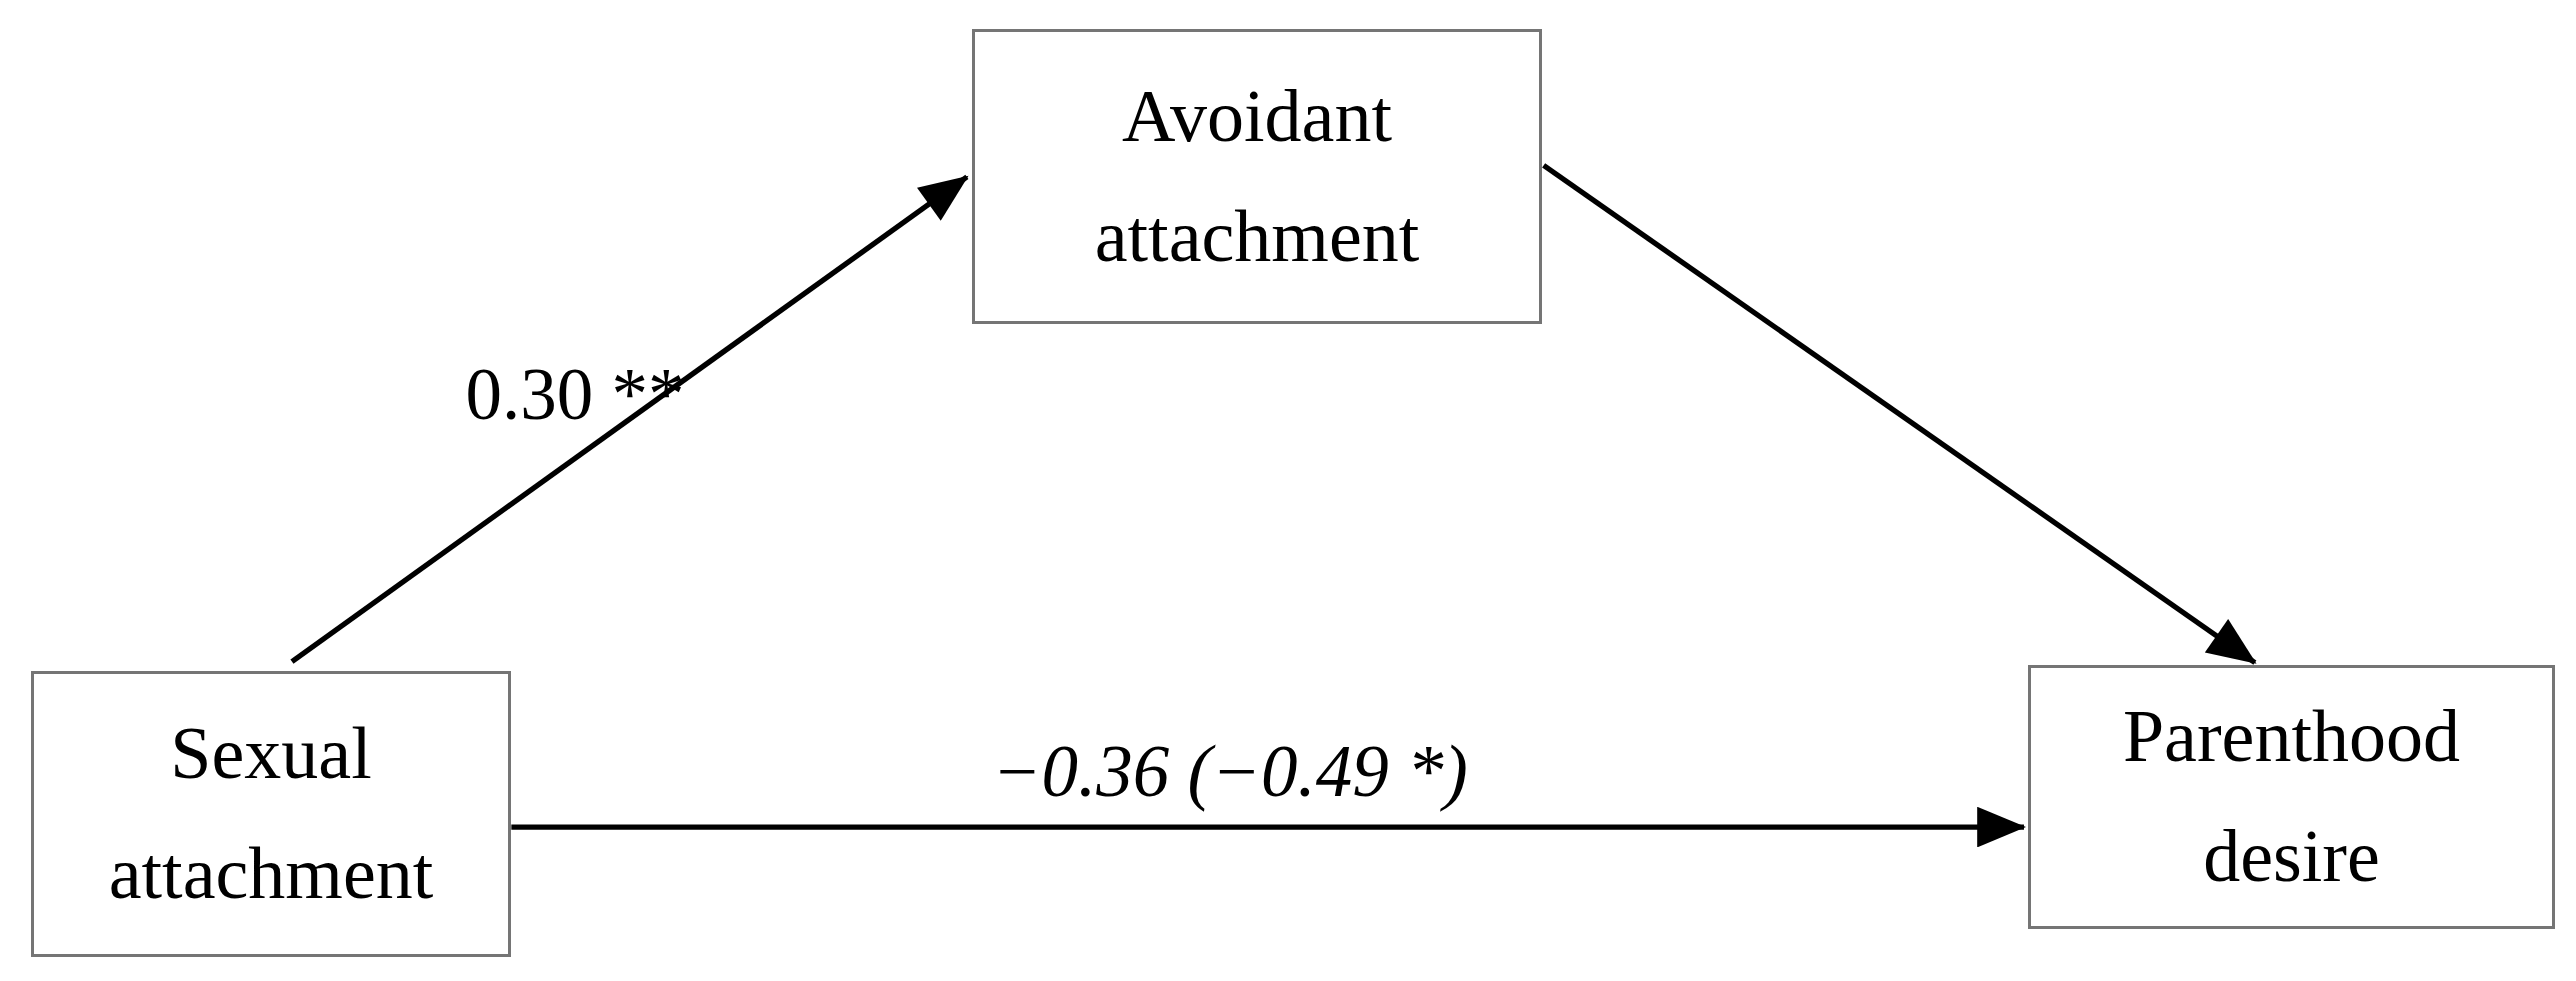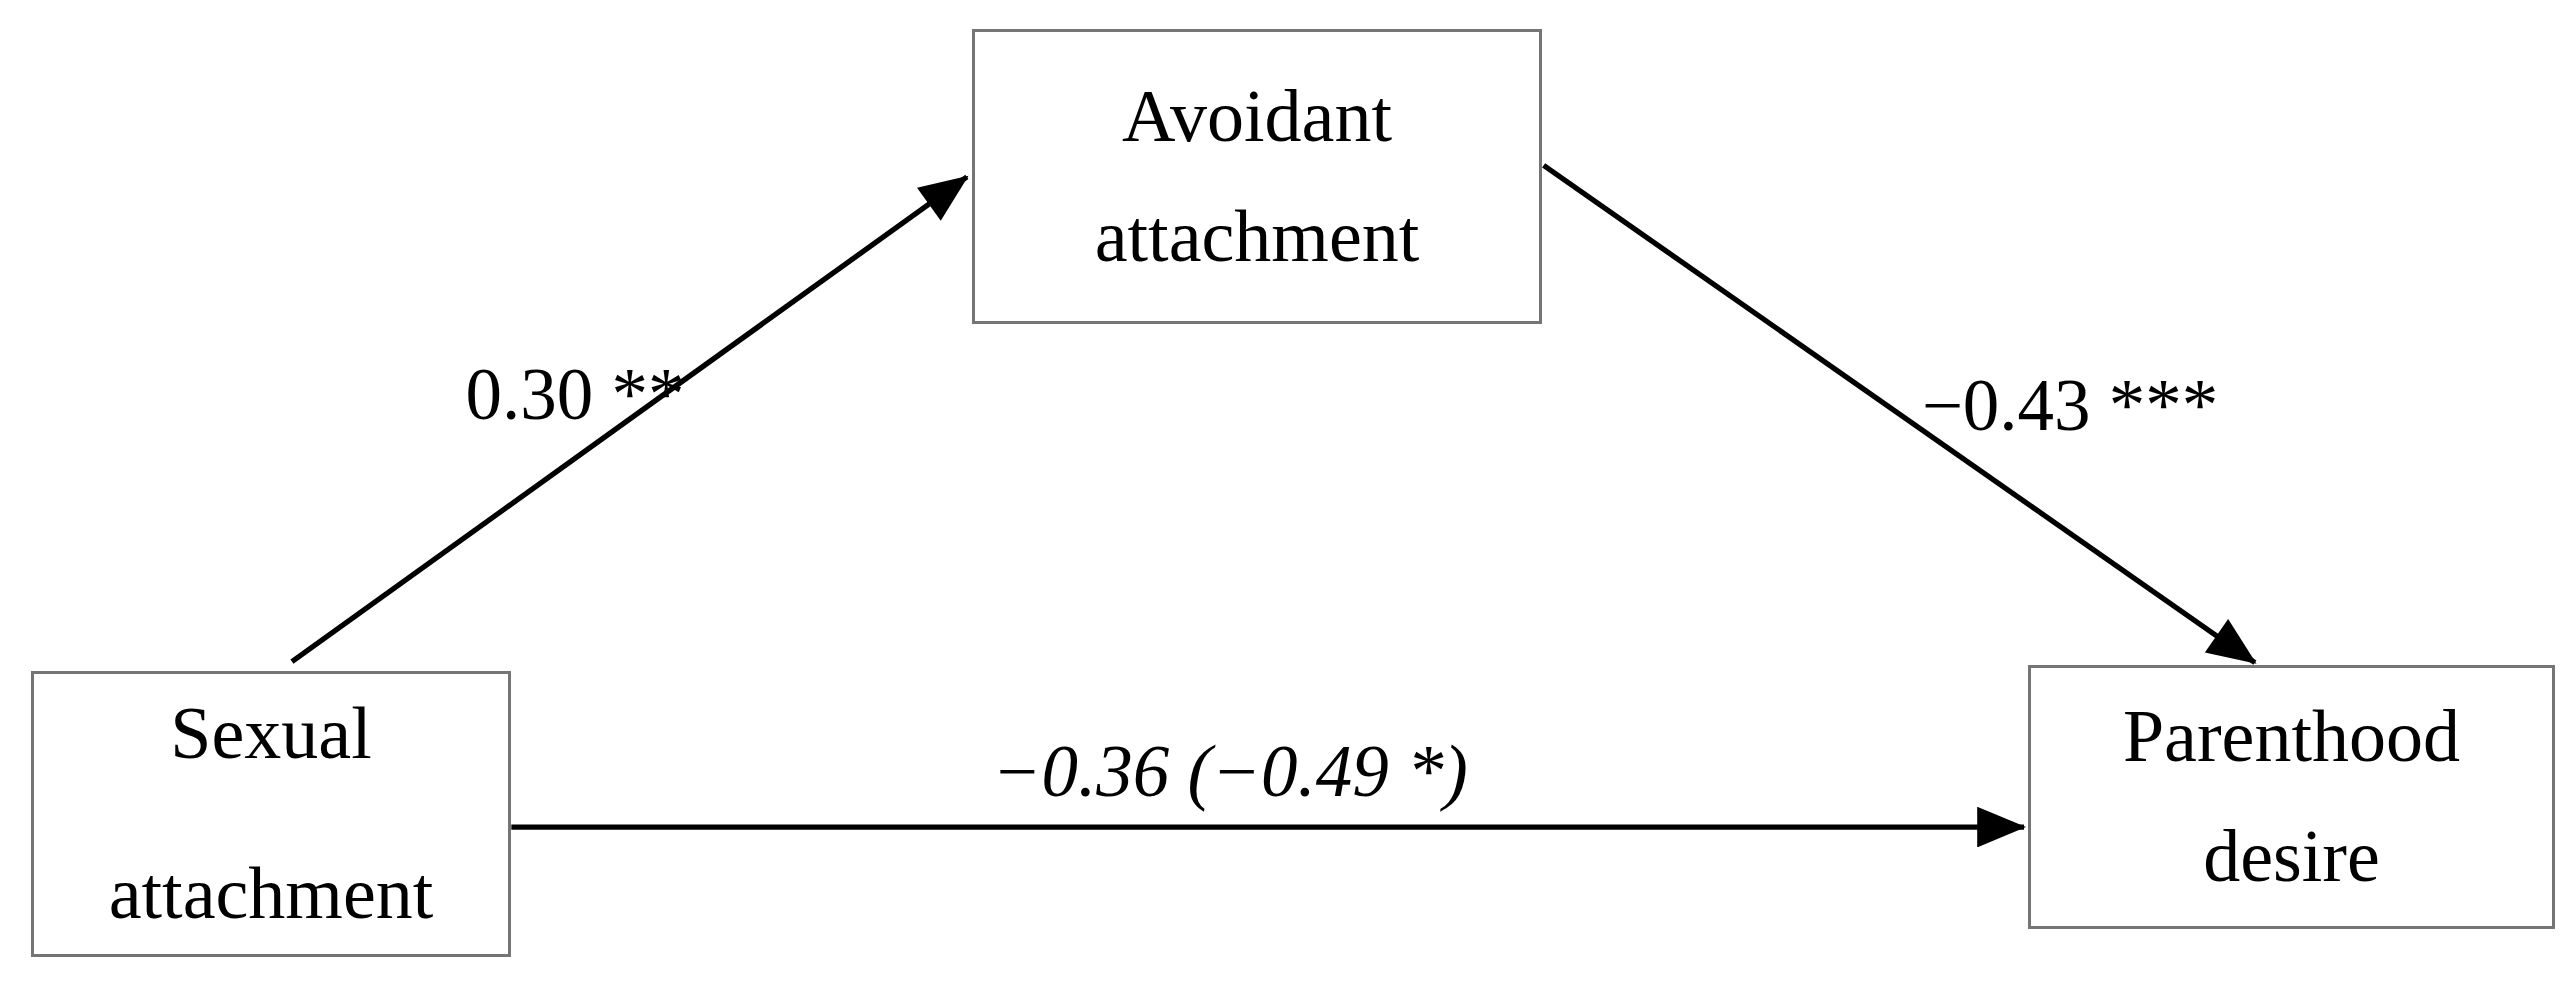--- a/index.html
+++ b/index.html
@@ -67,30 +67,29 @@
     <line class="edge-line" x1="330" y1="748" x2="1093" y2="200" marker-end="url(#arrowhead)" style="stroke: rgb(0, 0, 0);"></line>
     <line class="edge-line" x1="1745" y1="187" x2="2549" y2="749" marker-end="url(#arrowhead)" style="stroke: rgb(0, 0, 0);"></line>
     <line class="edge-line" x1="578" y1="935" x2="2288" y2="935" marker-end="url(#arrowhead)" style="stroke: rgb(0, 0, 0);"></line>
   </svg>
 
   <div class="node" style="left: 972px; top: 29px; width: 570px; height: 295px; border-color: rgb(117, 117, 117);">
     <span class="node-line">Avoidant</span>
     <span class="node-line">attachment</span>
   </div>
 
-  <div class="node" style="left: 31px; top: 671px; width: 480px; height: 286px; border-color: rgb(117, 117, 117); justify-content: space-between;">
+  <div class="node" style="left: 31px; top: 671px; width: 480px; height: 286px; border-color: rgb(117, 117, 117);">
     <span class="node-line">Sexual</span>
     <span class="node-line">attachment</span>
   </div>
 
   <div class="node" style="left: 2028px; top: 665px; width: 527px; height: 264px; border-color: rgb(117, 117, 117); text-align: right;">
     <span class="node-line">Parenthood</span>
     <span class="node-line">desire</span>
   </div>
 
   <div class="edge-label" style="left:575px; top:394px;">0.30 **</div>
 
-  <div class="edge-label" style="left:2070px; top:405px;">−0.43 ***</div>
 
   <div class="edge-label" style="left:1230px; top:771px;font-style:italic;">−0.36 (−0.49 *)</div>
 
 </div>
 
 
 </body></html>

